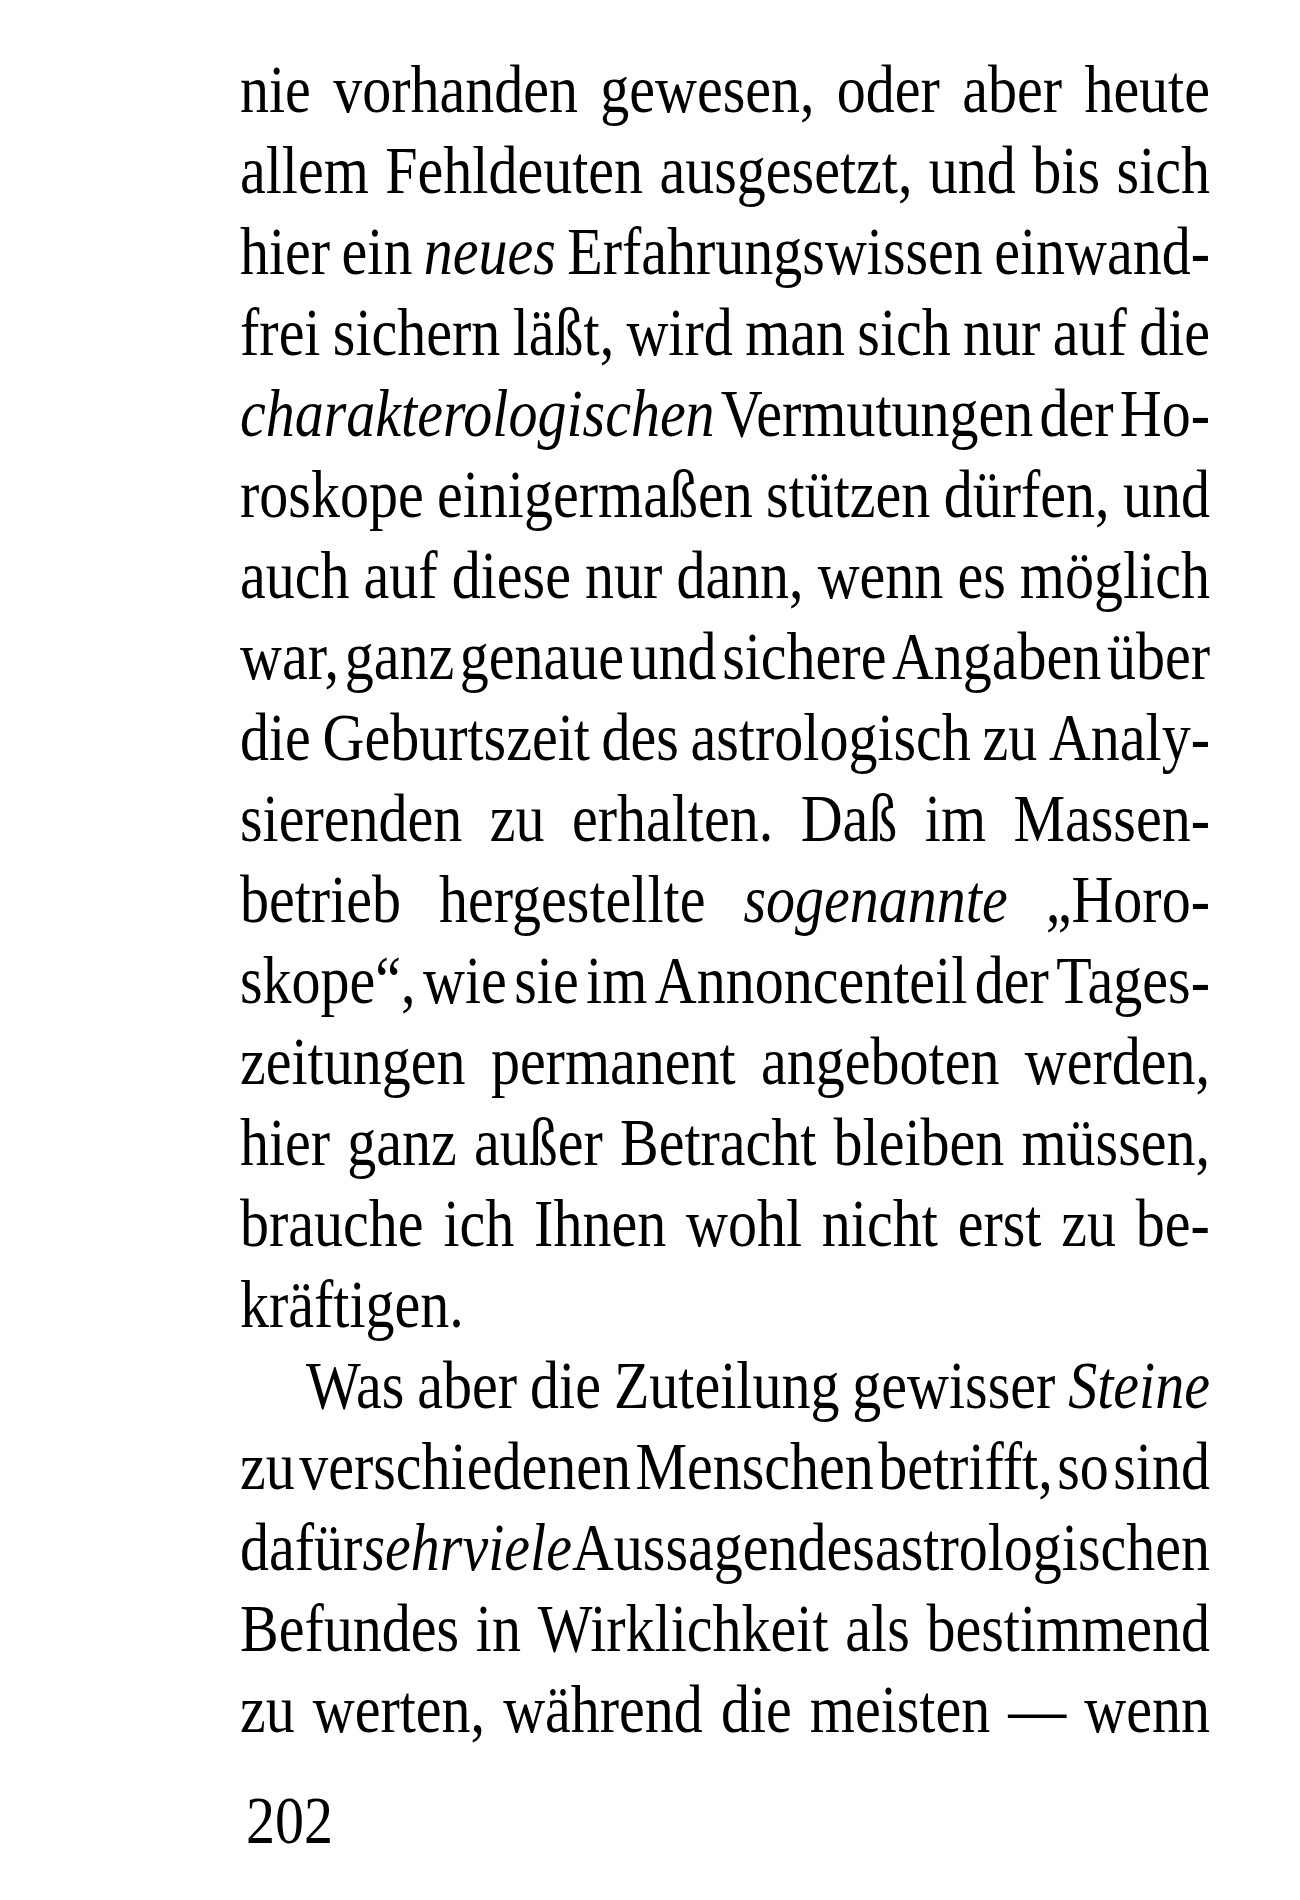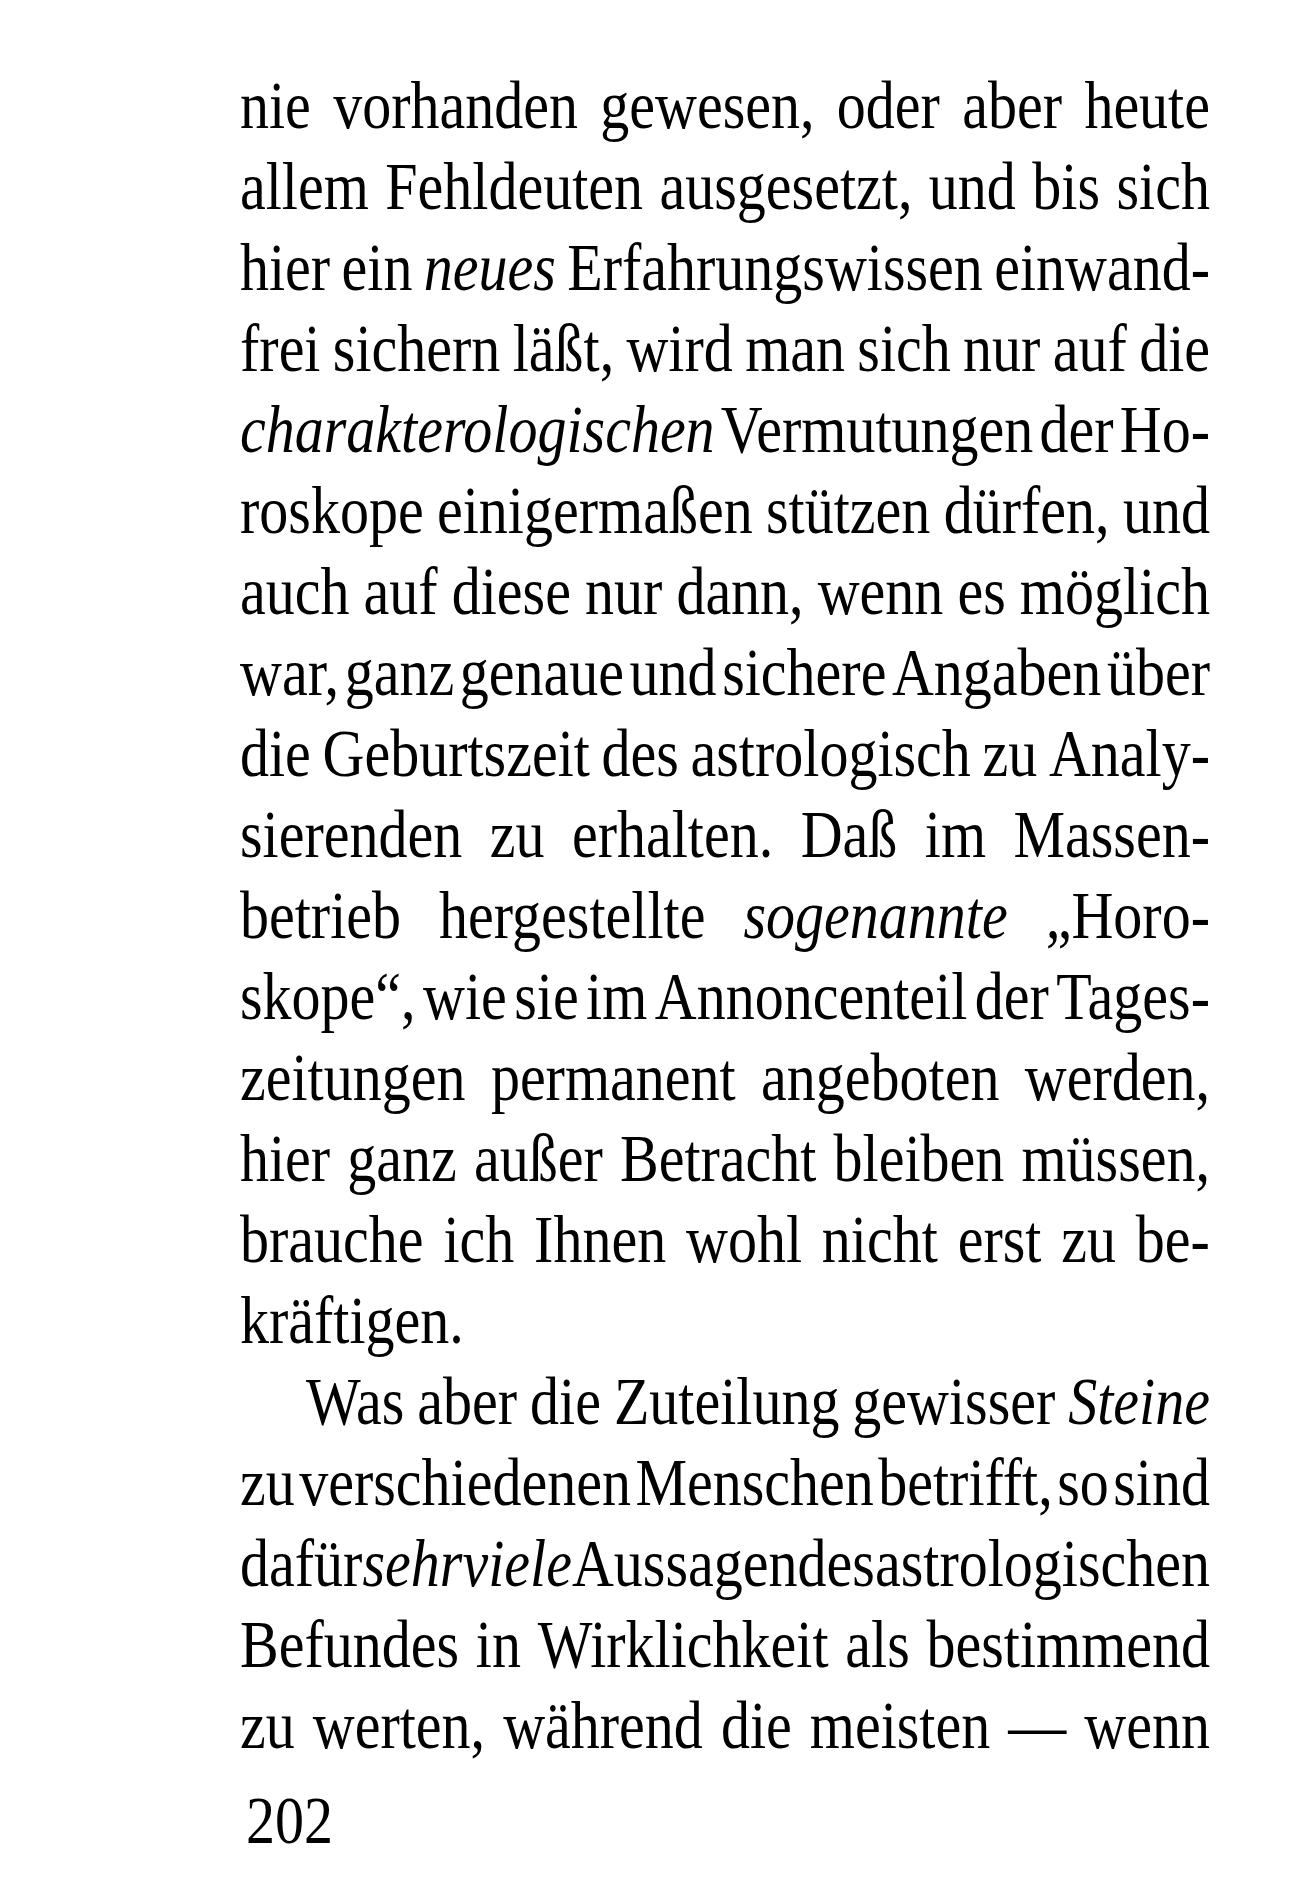--- a/index.html
+++ b/index.html
@@ -18,21 +18,20 @@
     background: #ffffff;
     overflow: hidden;
     font-family: "Liberation Serif", "DejaVu Serif", serif;
     color: #000000;
   }
   .text-block {
     position: absolute;
     left: 240px;
     top: 48px;
     width: 970px;
-    margin-top: 16px;
   }
   .line {
     display: flex;
     justify-content: space-between;
     height: 81px;
     line-height: 81px;
     font-size: 58px;
     transform: scaleY(1.18);
     white-space: nowrap;
   }

